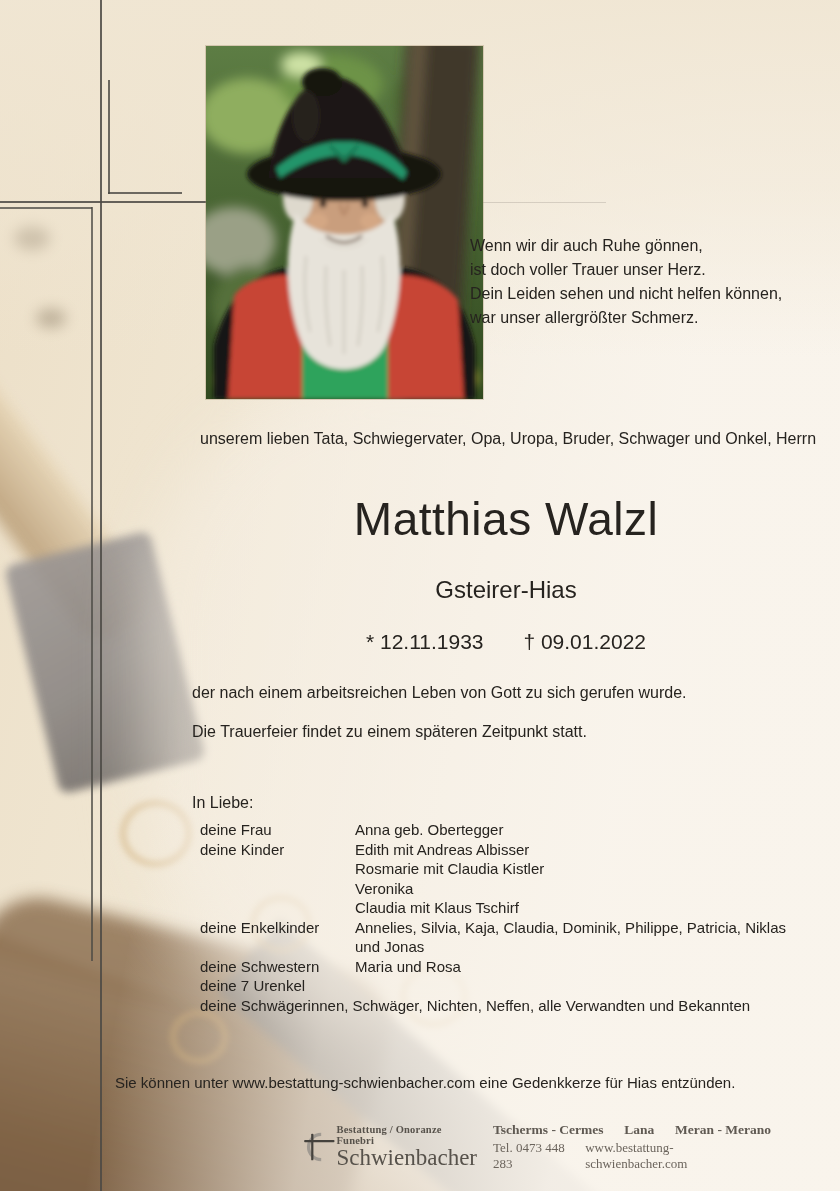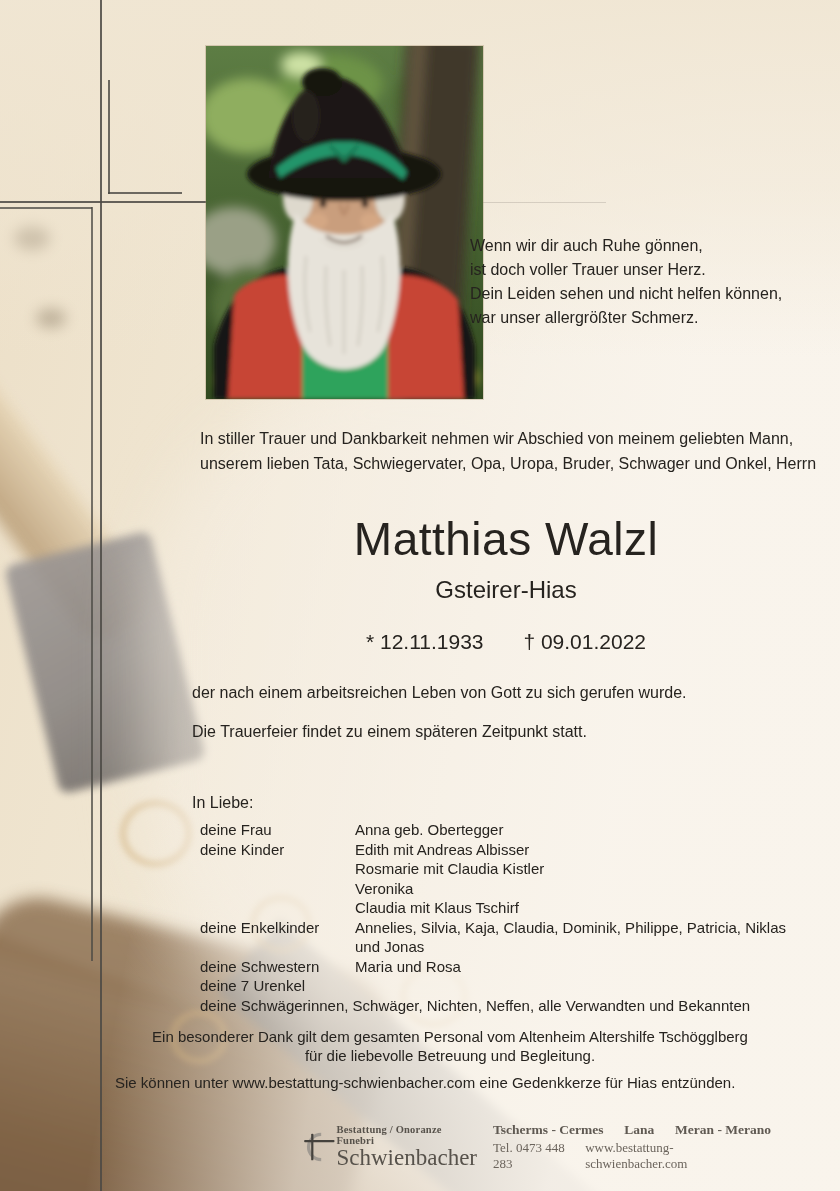--- a/index.html
+++ b/index.html
@@ -37,21 +37,21 @@
   .line-ch{left:108px;top:192px;width:74px;height:2px;opacity:.8;}
   .line-bh{left:0;top:207px;width:92px;height:2px;opacity:.75;}
   
   .photo{position:absolute;left:206px;top:46px;width:277px;height:353px;z-index:2;
     box-shadow:0 0 0 1px rgba(160,140,110,.35);}
   .photo svg{display:block;}
   
   .txt{position:absolute;z-index:3;}
   .poem{left:470px;top:234px;width:370px;font-size:16px;line-height:24px;}
   .intro{left:200px;top:426px;width:615px;font-size:16px;line-height:25px;white-space:nowrap;}
-  .name{left:200px;top:492px;width:612px;text-align:center;font-size:46px;font-weight:500;letter-spacing:.5px;margin-top:20px;}
+  .name{left:200px;top:492px;width:612px;text-align:center;font-size:46px;font-weight:500;letter-spacing:.5px;}
   .nickname{left:200px;top:576px;width:612px;text-align:center;font-size:24px;}
   .dates{left:200px;top:630px;width:612px;text-align:center;font-size:21px;}
   .dates span{margin:0 17px;}
   .bodyline{left:192px;width:615px;font-size:16px;white-space:nowrap;}
   .called{top:684px;} .funeral{top:723px;} .places{top:761px;} .inliebe{top:794px;font-size:16px;}
   .family{left:200px;top:820px;width:640px;font-size:15px;line-height:19.5px;}
   .frow{display:flex;}
   .flabel{width:155px;flex:0 0 155px;}
   .fvals div{white-space:nowrap;}
   .closing{white-space:nowrap;}
@@ -161,21 +161,20 @@
   </div>
 
   <div class="txt poem">
     <div>Wenn wir dir auch Ruhe gönnen,</div>
     <div>ist doch voller Trauer unser Herz.</div>
     <div>Dein Leiden sehen und nicht helfen können,</div>
     <div>war unser allergrößter Schmerz.</div>
   </div>
 
   <div class="txt intro">
-    <div>In stiller Trauer und Dankbarkeit nehmen wir Abschied von meinem geliebten Mann,</div>
     <div>unserem lieben Tata, Schwiegervater, Opa, Uropa, Bruder, Schwager und Onkel, Herrn</div>
   </div>
 
   <div class="txt name">Matthias Walzl</div>
   <div class="txt nickname">Gsteirer-Hias</div>
   <div class="txt dates">
     <span>* 12.11.1933</span>
     <span>† 09.01.2022</span>
   </div>
 
@@ -211,24 +210,20 @@
       <div class="fvals">
           <div>Maria und Rosa</div>
         </div>
     </div>
     <div class="frow">
       <div class="flabel">deine 7 Urenkel</div>
     </div>
     <div class="closing">deine Schwägerinnen, Schwäger, Nichten, Neffen, alle Verwandten und Bekannten</div>
   </div>
 
-  <div class="txt thanks">
-    <div>Ein besonderer Dank gilt dem gesamten Personal vom Altenheim Altershilfe Tschögglberg</div>
-    <div>für die liebevolle Betreuung und Begleitung.</div>
-  </div>
 
   <div class="txt memorial">Sie können unter www.bestattung-schwienbacher.com eine Gedenkkerze für Hias entzünden.</div>
 
   <div class="footer">
     <svg width="52" height="44" viewBox="0 0 52 44">
       <path d="M34 5 A16.5 16.5 0 1 0 34 39" stroke="#a09a92" stroke-width="4.5" fill="none"></path>
       <rect x="20.5" y="4" width="3" height="36" rx="1.2" fill="#45423d"></rect>
       <rect x="11" y="12.5" width="41" height="3" rx="1.2" fill="#45423d"></rect>
     </svg>
     <div class="brand">

